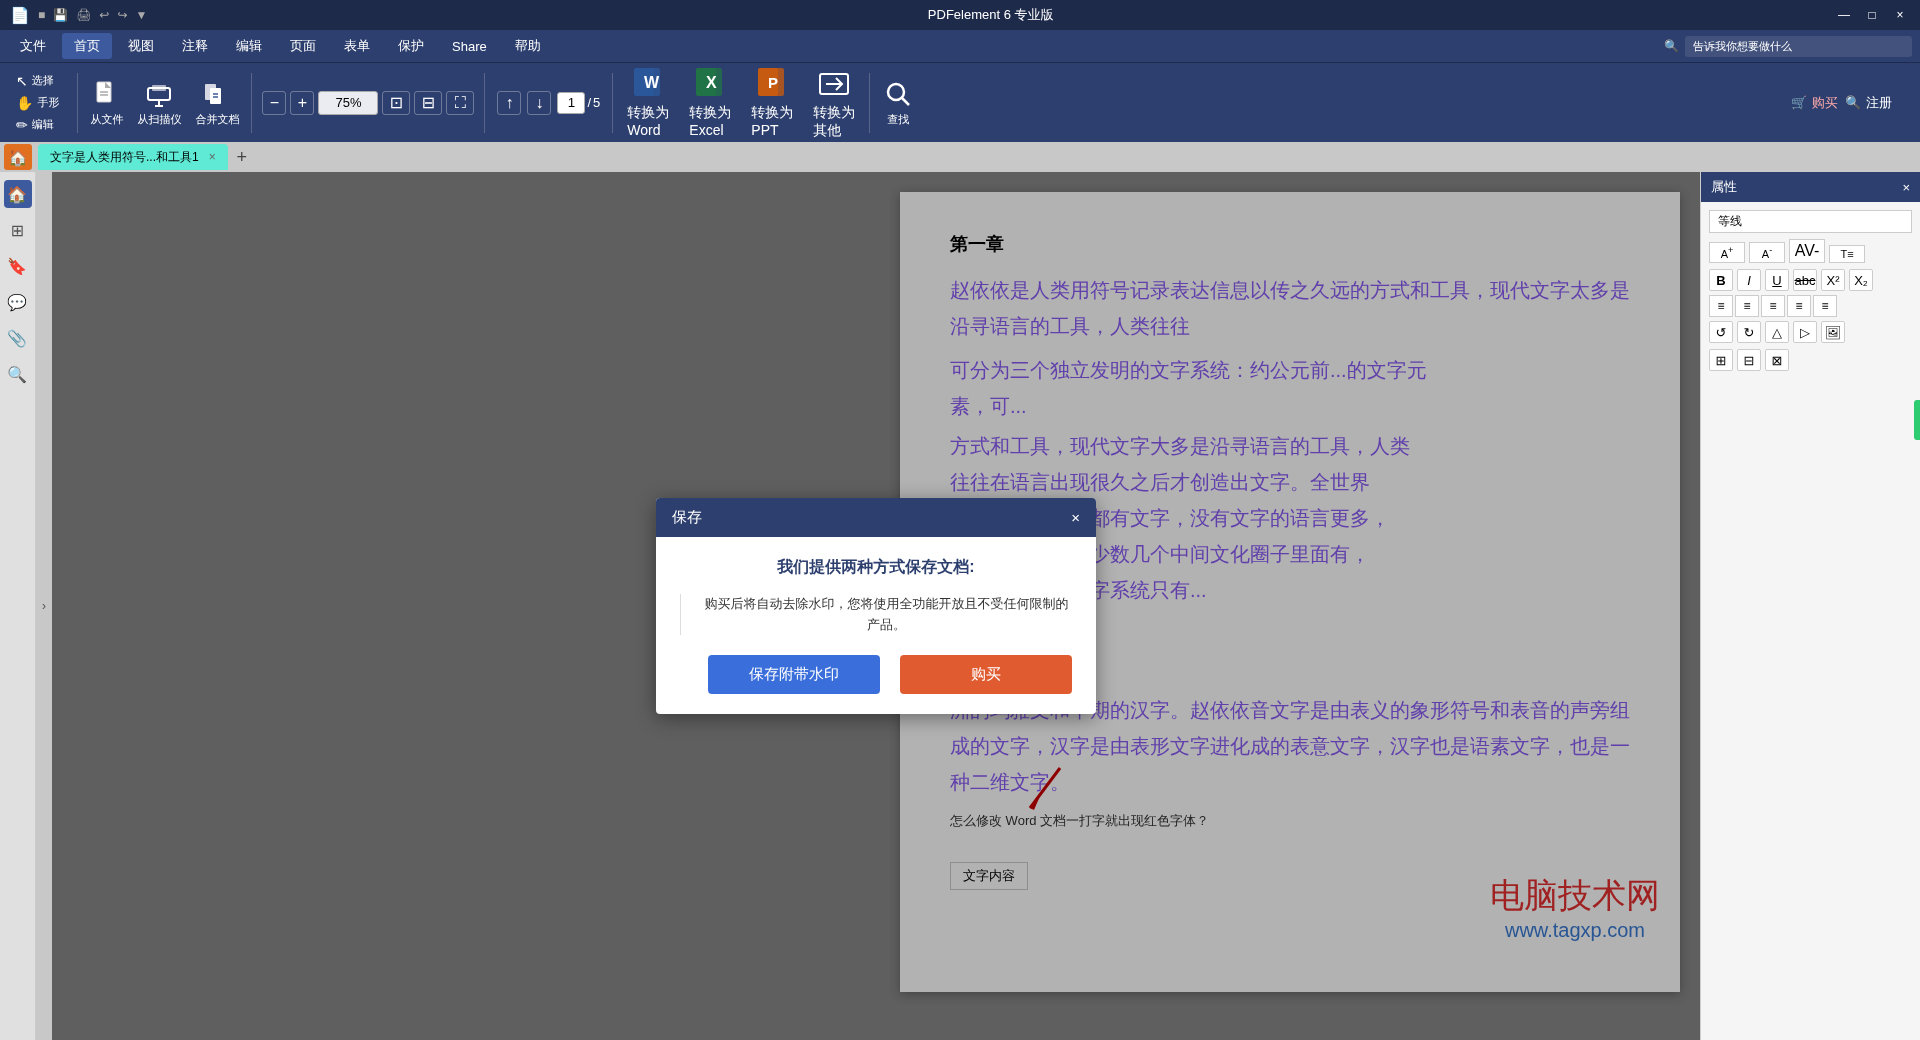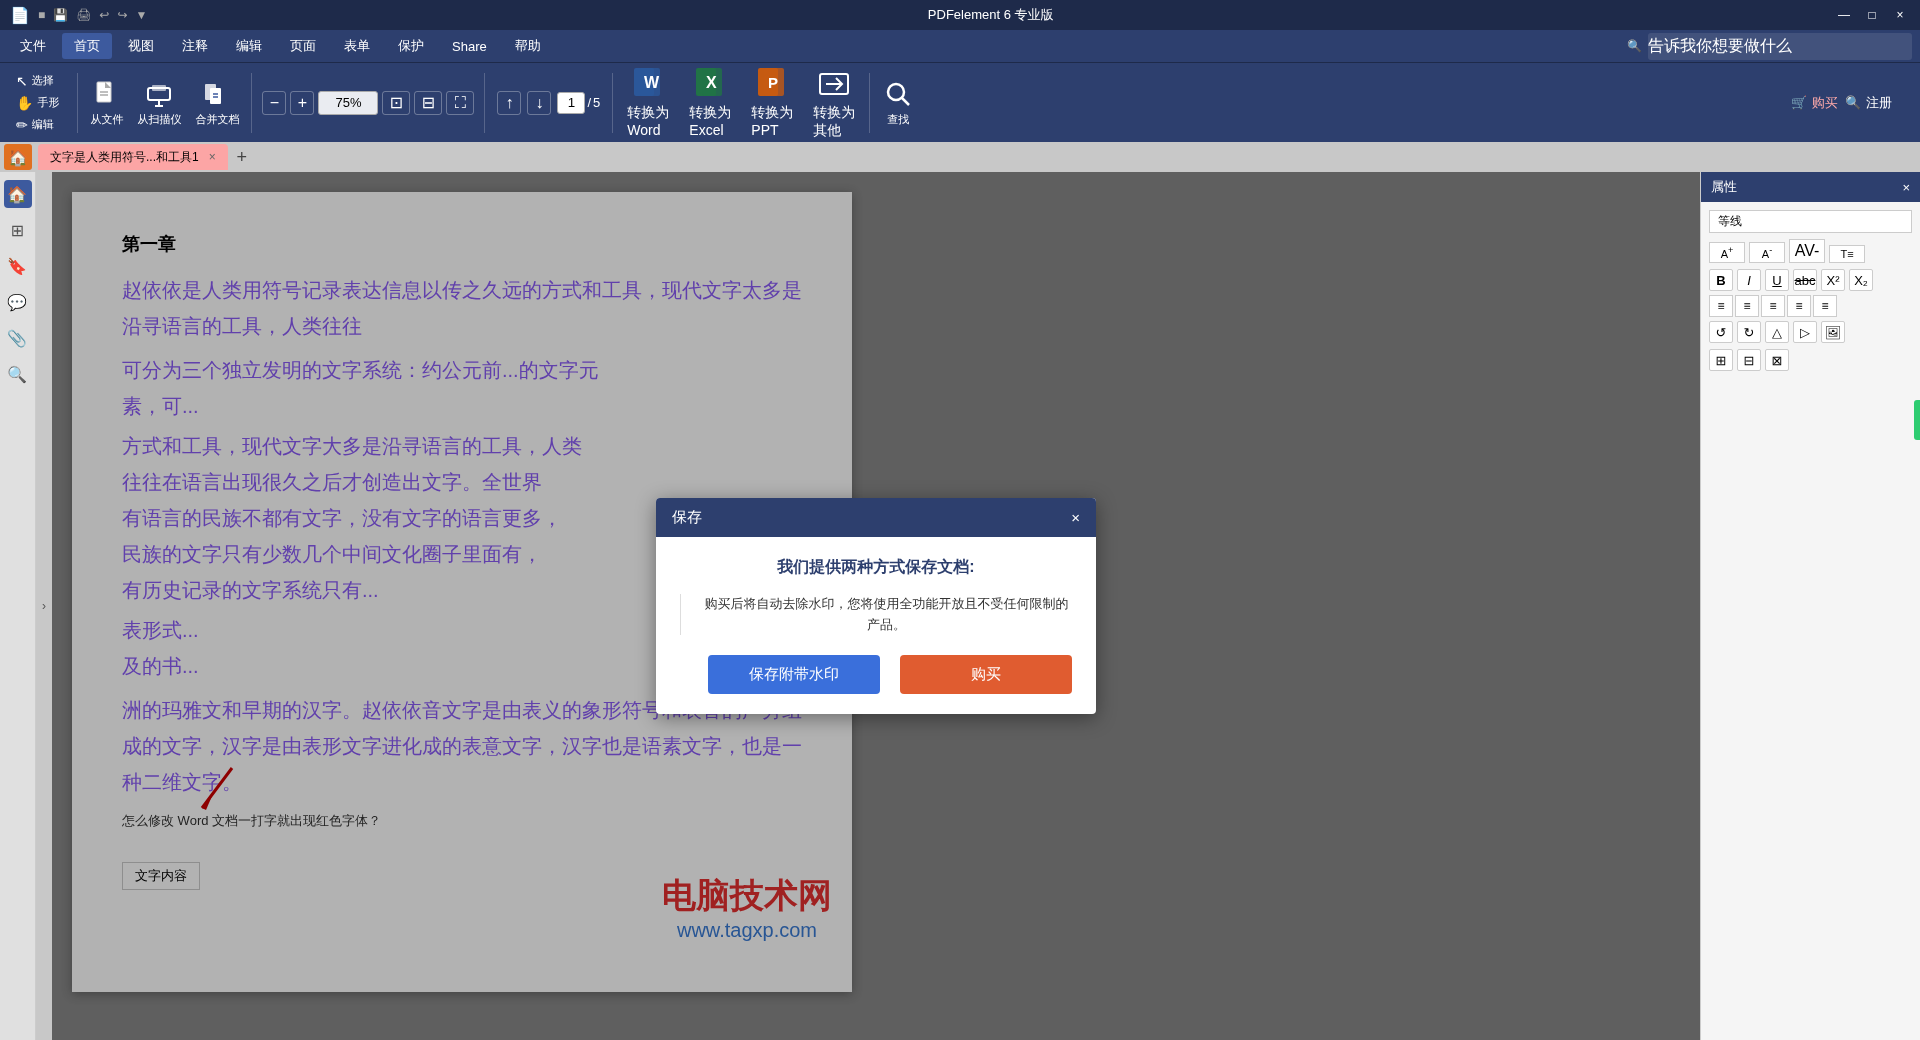--- a/index.html
+++ b/index.html
@@ -35,35 +35,35 @@
     .tool-divider { width: 1px; height: 60px; background: rgba(255,255,255,0.2); margin: 0 4px; }
     .left-tool-item { display: flex; align-items: center; gap: 4px; color: white; font-size: 12px; cursor: pointer; padding: 2px 4px; border-radius: 3px; }
     .zoom-btn { width: 24px; height: 24px; border: 1px solid rgba(255,255,255,0.3); background: transparent; color: white; cursor: pointer; border-radius: 3px; font-size: 16px; display: flex; align-items: center; justify-content: center; }
     .zoom-input { width: 60px; height: 24px; background: rgba(255,255,255,0.9); border: 1px solid #aaa; text-align: center; font-size: 13px; border-radius: 3px; }
 
     
     #tabbar {
       width: 100%; height: 30px; background: #c8c8c8;
       display: flex; align-items: center; padding: 0 4px; gap: 2px;
     }
-    .tab { display: flex; align-items: center; gap: 6px; padding: 4px 12px; background: #fca5a5; border-radius: 4px 4px 0 0; font-size: 12px; cursor: pointer; height: 26px; }
+    .tab { display: flex; align-items: center; gap: 6px; padding: 4px 12px; background: #5eead4; border-radius: 4px 4px 0 0; font-size: 12px; cursor: pointer; height: 26px; }
     .tab .close-btn { font-size: 12px; color: #666; cursor: pointer; margin-left: 4px; }
     .tab-add { width: 24px; height: 24px; display: flex; align-items: center; justify-content: center; font-size: 18px; color: #444; cursor: pointer; }
     .home-icon { width: 28px; height: 26px; background: #e07020; display: flex; align-items: center; justify-content: center; color: white; border-radius: 3px; margin-right: 4px; cursor: pointer; }
 
     
     #main-area { display: flex; width: 100%; height: calc(1040px - 30px - 32px - 80px - 30px); }
 
     
     #left-sidebar { width: 36px; background: #e0e0e0; display: flex; flex-direction: column; align-items: center; padding: 8px 0; gap: 8px; border-right: 1px solid #ccc; }
     .sidebar-icon { width: 28px; height: 28px; display: flex; align-items: center; justify-content: center; font-size: 16px; color: #555; cursor: pointer; border-radius: 4px; }
     .sidebar-icon.active { background: #3d5a9e; color: white; }
 
     
-    #doc-area { flex: 1; background: #888; overflow: hidden; position: relative; display: flex; justify-content: flex-start; align-items: flex-start; padding: 20px; }
+    #doc-area { flex: 1; background: #888; overflow: hidden; position: relative; display: flex; justify-content: flex-end; align-items: flex-start; padding: 20px; }
 
     
     #right-panel { width: 220px; background: #f5f5f5; border-left: 1px solid #ccc; display: flex; flex-direction: column; }
     .panel-header { background: #2d3f6e; color: white; padding: 6px 10px; font-size: 13px; display: flex; justify-content: space-between; align-items: center; }
     .panel-content { padding: 8px; flex: 1; }
     .panel-row { display: flex; align-items: flex-end; gap: 4px; margin-bottom: 6px; }
 
     
     .pdf-page { background: white; width: 780px; min-height: 800px; padding: 40px 50px; position: relative; box-shadow: 0 2px 10px rgba(0,0,0,0.3); }
     .chapter-title { font-size: 18px; font-weight: bold; margin-bottom: 16px; }
@@ -128,21 +128,21 @@
   <div class="menu-item">注释</div>
   <div class="menu-item">编辑</div>
   <div class="menu-item">页面</div>
   <div class="menu-item">表单</div>
   <div class="menu-item">保护</div>
   <div class="menu-item">Share</div>
   <div class="menu-item">帮助</div>
   <div style="flex:1;"></div>
   <div style="display:flex;align-items:center;gap:6px;color:white;font-size:12px;">
     <span style="color:#ffaaaa;">🔍</span>
-    <span style="background:rgba(255,255,255,0.1);padding:3px 120px 3px 0;border-radius:3px;font-size:16px;cursor:text;">告诉我你想要做什么</span>
+    <span style="background:rgba(255,255,255,0.1);padding:3px 120px 3px 8px;border-radius:3px;font-size:11px;cursor:text;">告诉我你想要做什么</span>
   </div>
 </div>
 
 <div id="toolbar">
 
   <div style="display:flex;flex-direction:column;gap:2px;padding:2px 4px;margin-right:4px;">
     <div class="left-tool-item">
       <span style="font-size:14px;">↖</span>
       <span style="font-size:11px;color:white;">选择</span>
     </div>
@@ -334,21 +334,21 @@
       <div class="page-text" style="margin-top:8px;">洲的玛雅文和早期的汉字。赵依依音文字是由表义的象形符号和表音的声旁组成的文字，汉字是由表形文字进化成的表意文字，汉字也是语素文字，也是一种二维文字。</div>
       <div class="page-question">
         <span>怎么修改 Word 文档一打字就出现红色字体？</span>
       </div>
       <div style="margin-top:16px;">
         <div class="text-content-box">文字内容</div>
       </div>
 
       <div style="position:absolute;bottom:20px;left:100px;right:20px;height:130px;display:flex;align-items:center;justify-content:flex-end;gap:16px;">
         <div style="text-align:center;">
-          <div style="color:#e63030;font-size:34px;font-weight:bold;">电脑技术网</div>
+          <div style="color:#e63030;font-size:34px;font-weight:normal;">电脑技术网</div>
           <div style="color:#3a7bd5;font-size:20px;">www.tagxp.com</div>
         </div>
       </div>
 
       <div style="position:absolute;bottom:170px;left:110px;">
         <svg width="60" height="60" viewBox="0 0 60 60">
           <line x1="50" y1="10" x2="20" y2="50" stroke="#cc0000" stroke-width="3"></line>
           <polygon points="20,50 30,38 24,52" fill="#cc0000"></polygon>
         </svg>
       </div>

